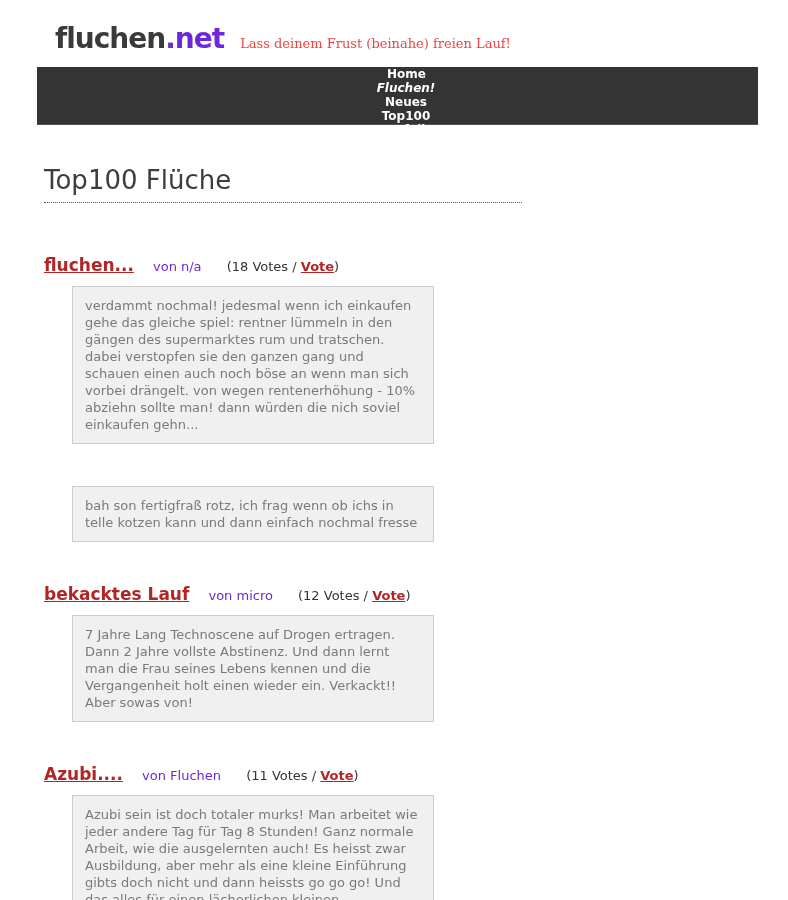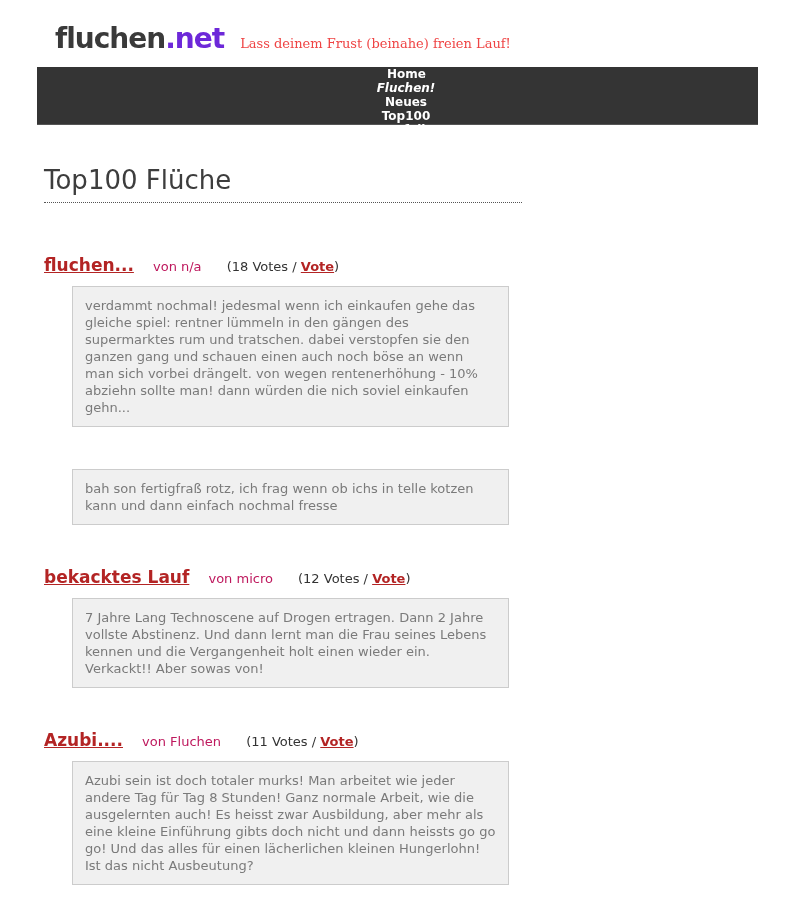--- a/index.html
+++ b/index.html
@@ -73,39 +73,39 @@
   .entry-head { white-space: nowrap; }
   .entry-title {
     font-size: 17px;
     font-weight: bold;
     color: #b32424;
     text-decoration: underline;
     cursor: pointer;
   }
   .byline {
     font-size: 13px;
-    color: #be185d;
+    color: #6d28d9;
     margin-left: 14px;
   }
   .votes {
     font-size: 13px;
     color: #333333;
     margin-left: 20px;
   }
   .vote-link {
     color: #b32424;
     font-weight: bold;
     text-decoration: underline;
     cursor: pointer;
     font-size: 13px;
   }
   .entry-body {
     margin-left: 28px;
     margin-top: 11px;
-    width: 437px;
+    width: 362px;
     background: #f0f0f0;
     border: 1px solid #cccccc;
     padding: 10px 12px;
     font-size: 13px;
     line-height: 17px;
     color: #7a7a7a;
   }
 </style>
 </head>
 <body>

